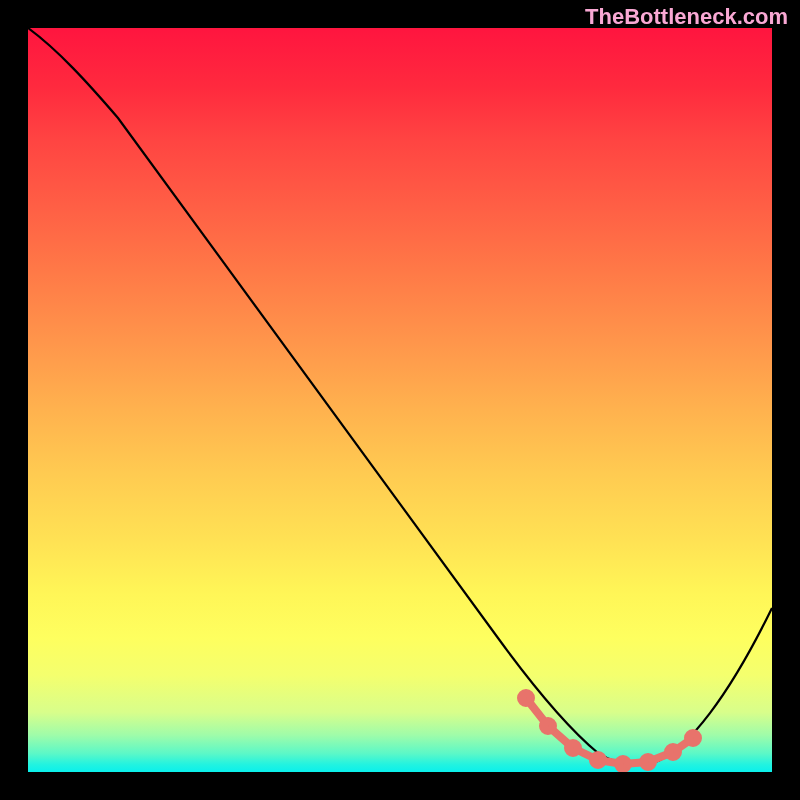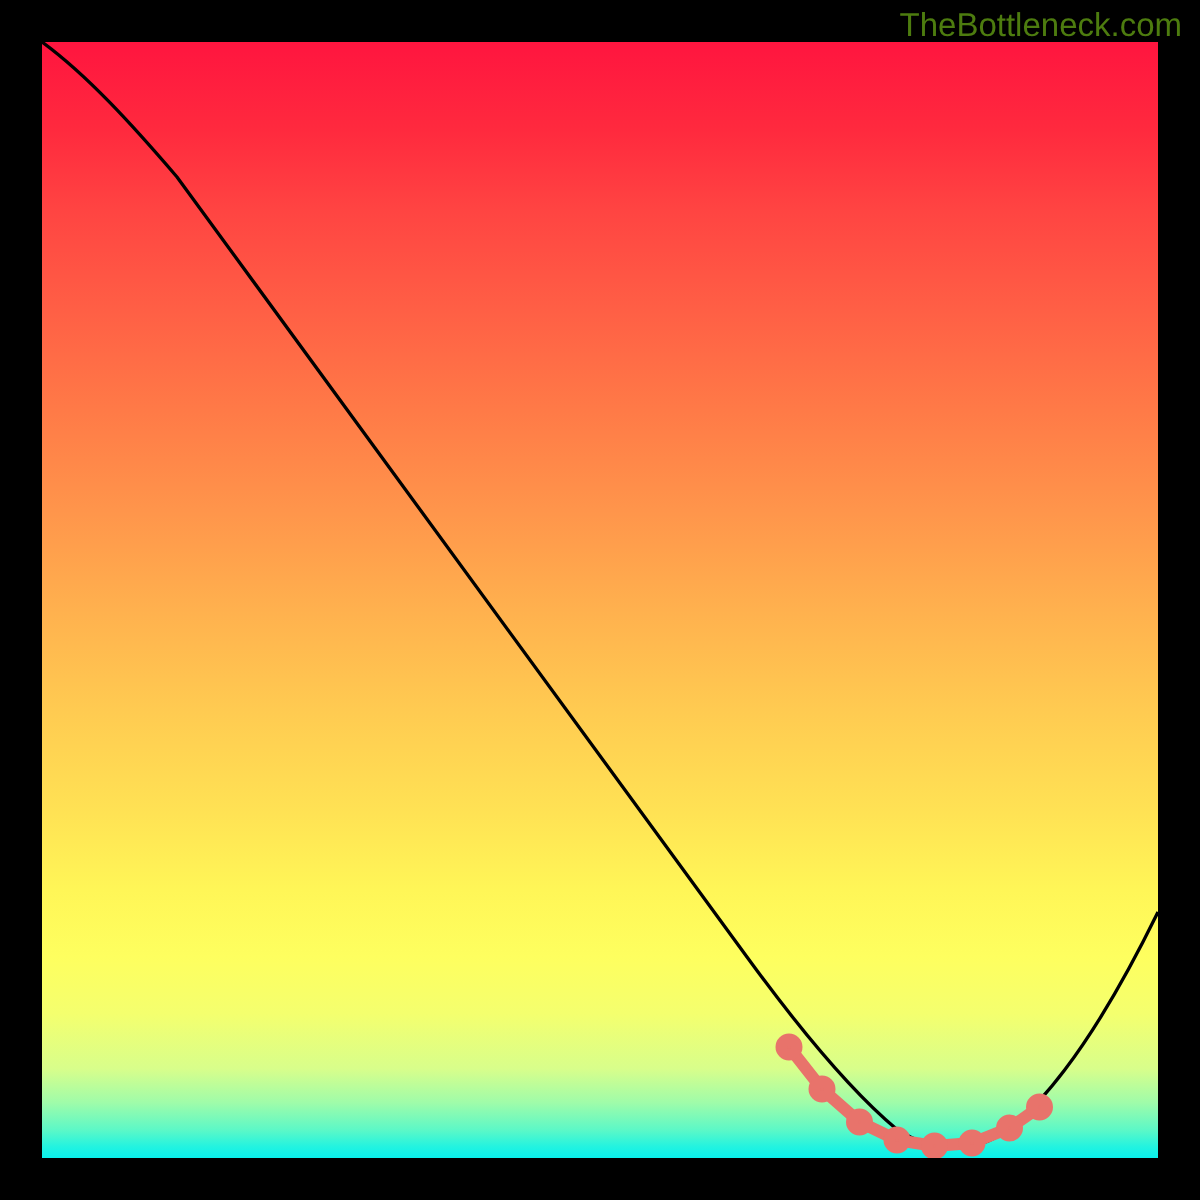--- a/index.html
+++ b/index.html
@@ -7,23 +7,23 @@
     width: 800px;
     height: 800px;
     background: #000;
     position: relative;
     font-family: Arial, sans-serif;
   }
   .watermark {
     position: absolute;
     top: 4px;
     right: 12px;
-    color: #4d7c0f;
+    color: #f9a8d4;
     font-size: 22px;
-    font-weight: normal;
+    font-weight: bold;
     z-index: 10;
   }
   .plot-area {
     position: absolute;
     top: 28px;
     left: 28px;
     width: 744px;
     height: 744px;
     overflow: hidden;
   }

